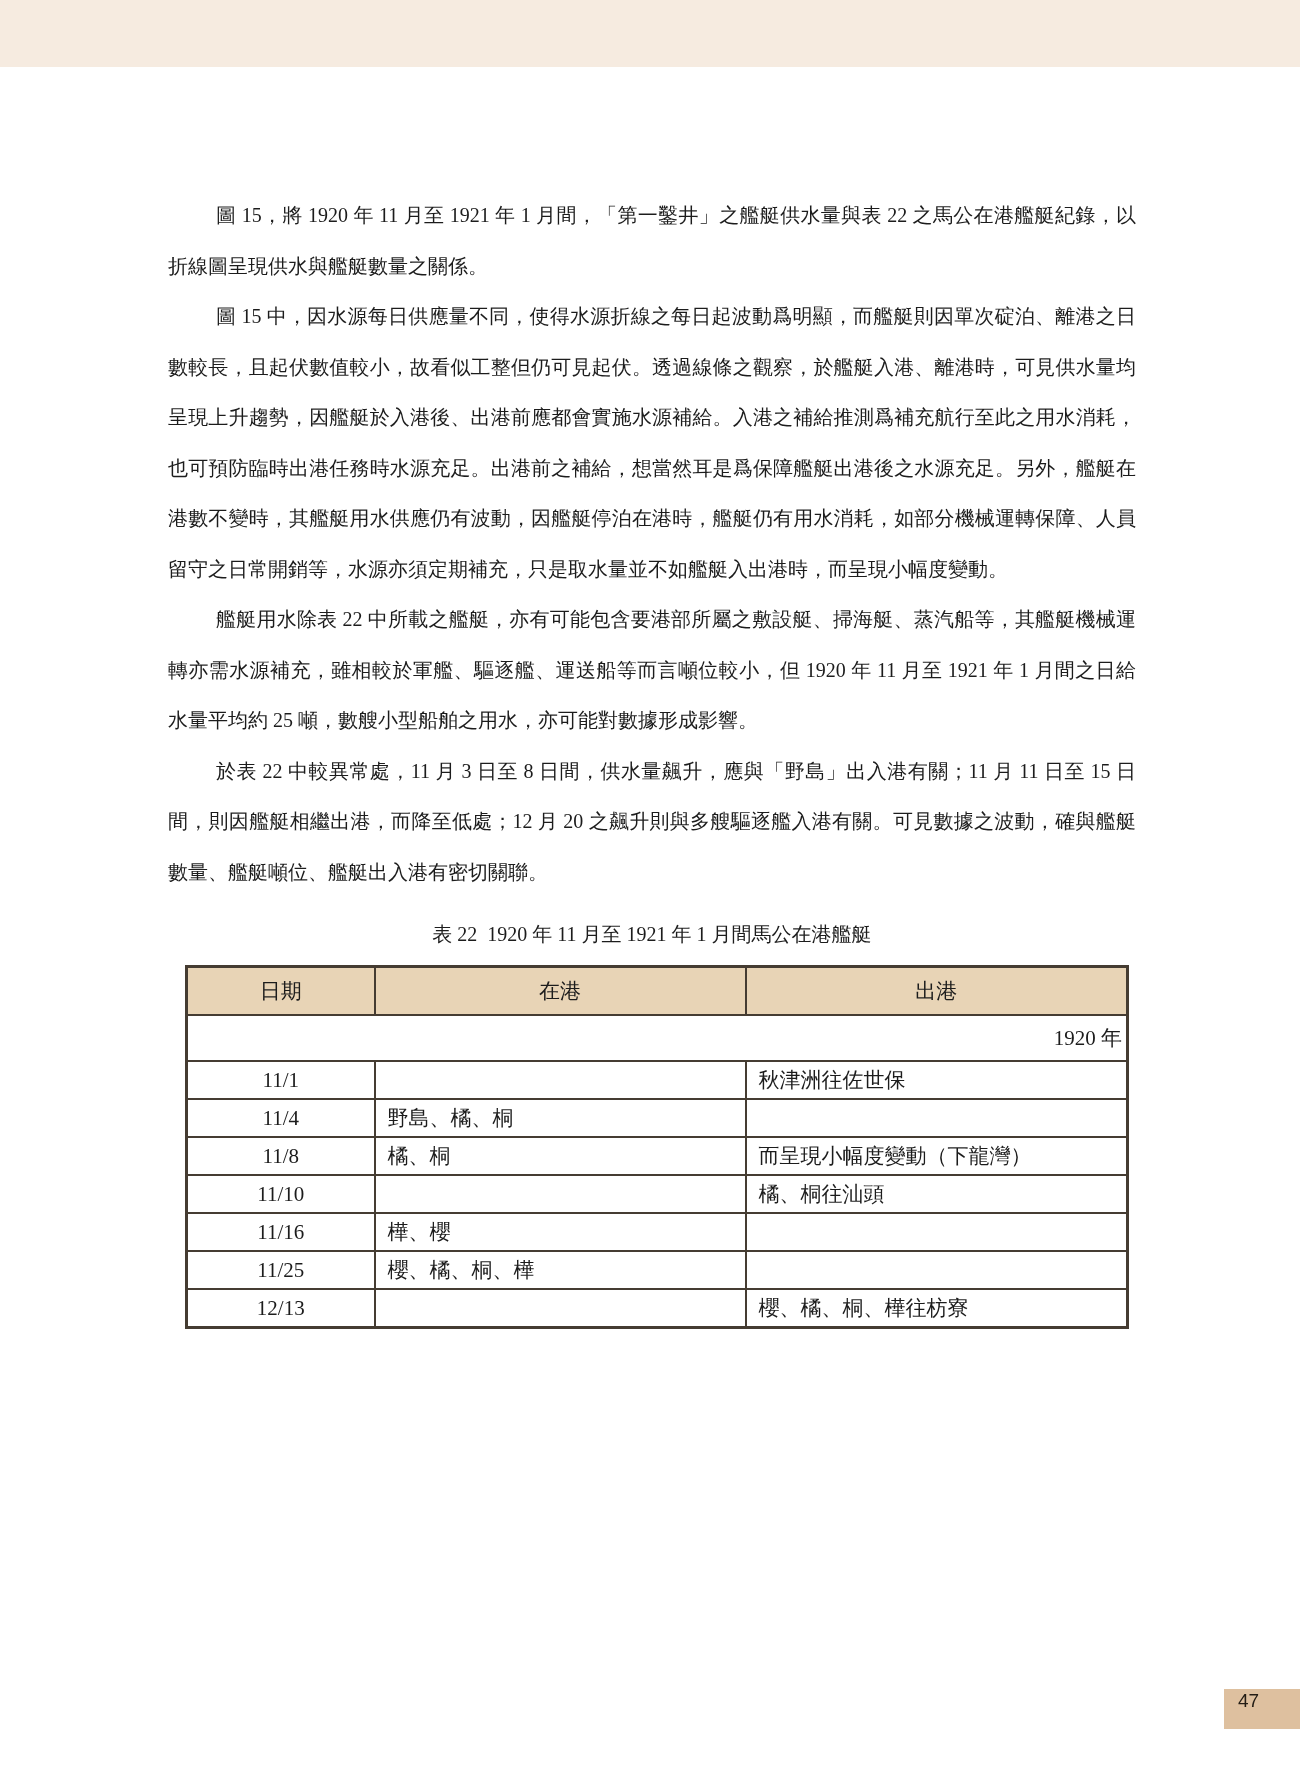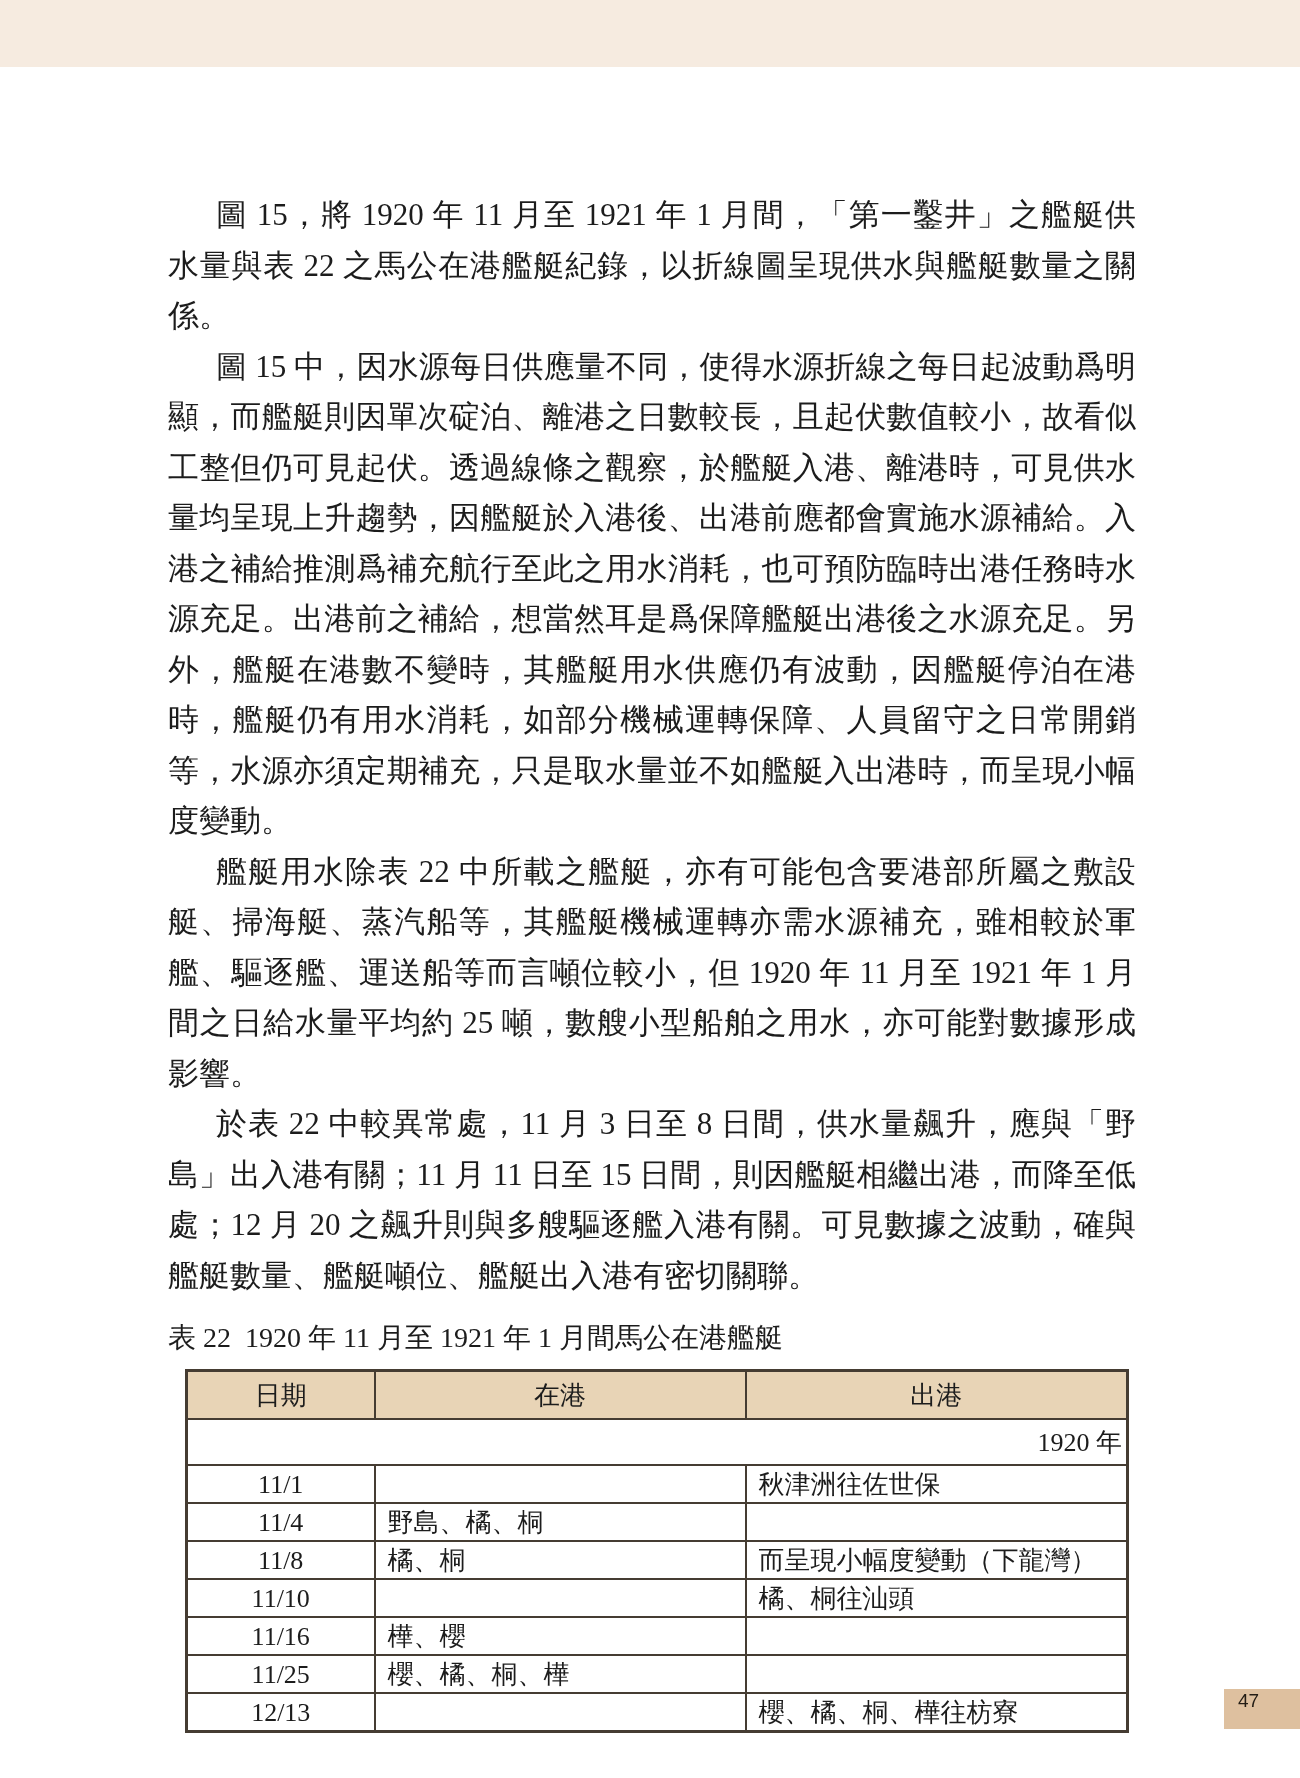--- a/index.html
+++ b/index.html
@@ -22,42 +22,43 @@
     background: #f6ebe0;
   }
   .content {
     position: absolute;
     left: 168px;
     top: 190px;
     width: 968px;
   }
   .body-par {
     margin: 0;
-    font-size: 31px;
+    font-size: 20px;
     line-height: 50.5px;
     text-align: justify;
     text-indent: 48px;
   }
   .table-caption {
     margin-top: 16px;
     margin-bottom: 10px;
-    font-size: 28px;
+    font-size: 20px;
     line-height: 42px;
+    text-align: center;
     white-space: pre-wrap;
   }
   table.ships {
     border-collapse: collapse;
     table-layout: fixed;
     width: 941px;
     margin-left: 17px;
     border: 3px solid #453c32;
   }
   table.ships th, table.ships td {
     border: 2px solid #453c32;
-    font-size: 26px;
+    font-size: 21px;
     font-weight: normal;
     line-height: 33px;
     overflow: hidden;
   }
   table.ships th {
     background: #e8d4b6;
     height: 42px;
     text-align: center;
     padding: 2px 4px;
   }

